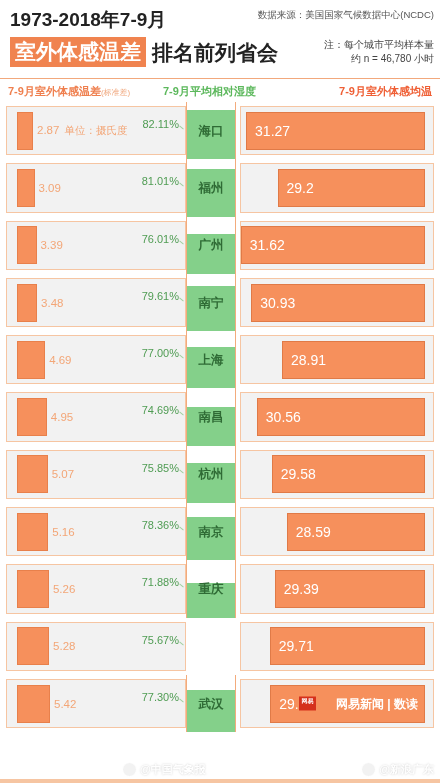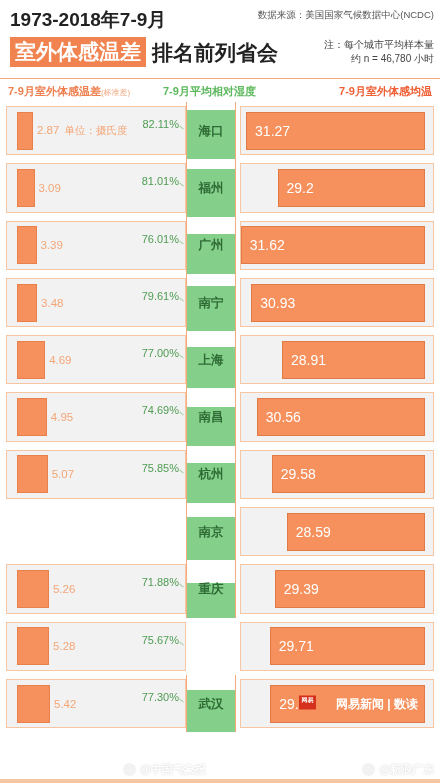--- a/index.html
+++ b/index.html
@@ -200,20 +200,21 @@
     color:#ffffff;
     white-space:nowrap;
   }
   
   .brand{
     position:absolute;
     right:6px;
     top:50%;
     transform:translateY(-50%);
     display:flex;
+    align-items:center;
     gap:20px;
     z-index:4;
   }
   .brand-logo{
     width:17px;height:14px;
     background:#d5311c;
     color:#ffffff;
     font-size:6px;
     line-height:7px;
     text-align:center;
@@ -438,20 +439,26 @@
         </div>
         <div class="city">杭州</div>
       </div>
       <div class="cell cell-right">
         <div class="temp-bar" style="width: 79.8%;">
           <div class="temp-val">29.58</div>
         </div>
       </div>
     </div>
     <div class="row">
+      <div class="cell cell-left">
+        <div class="diff-bar" style="width: 31.3px;"></div>
+        <div class="diff-val" style="left: 45.2667px;"><span>5.16</span></div>
+        <div class="hum-val">78.36%</div>
+        <div class="hum-tick"></div>
+      </div>
       <div class="cell cell-mid">
         <div class="green-wrap" style="height: 100%;">
           <div class="green-fill" style="height: 76.5%;">
             <svg class="wave" viewBox="0 0 50 6" preserveAspectRatio="none">
               <path d="M0 6 q 2.5 -5 5 0 q 2.5 -5 5 0 q 2.5 -5 5 0 q 2.5 -5 5 0 q 2.5 -5 5 0 q 2.5 -5 5 0 q 2.5 -5 5 0 q 2.5 -5 5 0 q 2.5 -5 5 0 q 2.5 -5 5 0 L50 6 Z" fill="#84d08a"></path>
             </svg>
           </div>
         </div>
         <div class="city">南京</div>
       </div>

